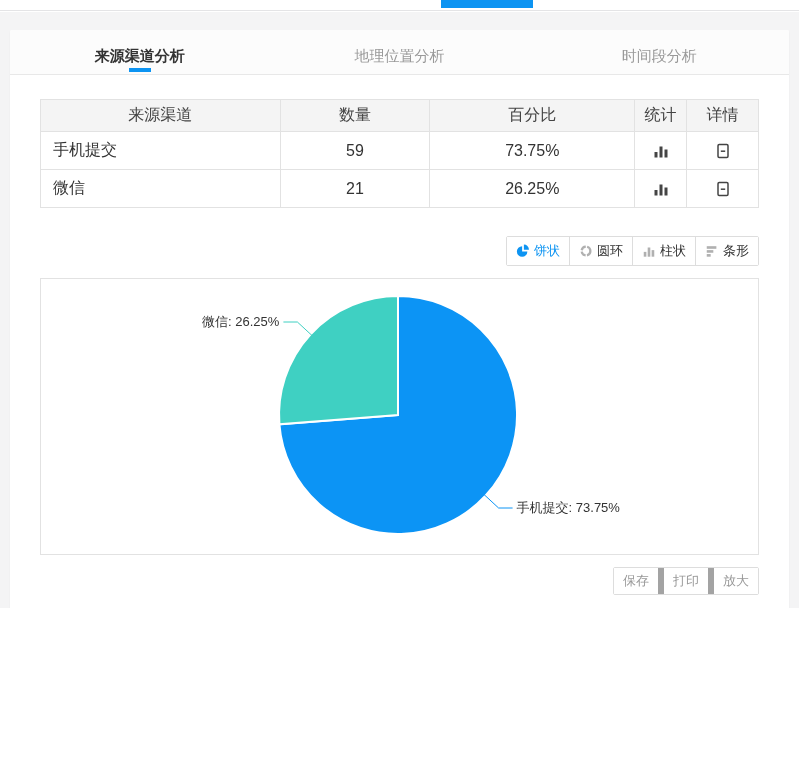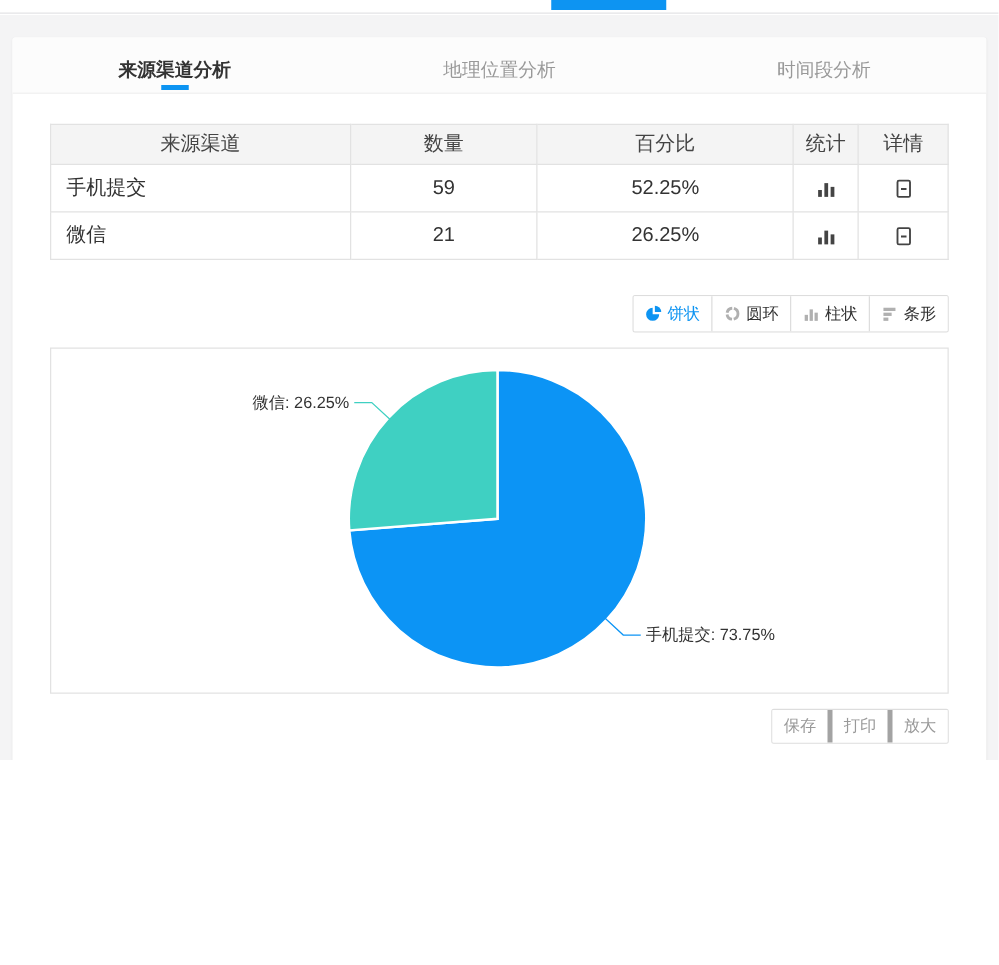--- a/index.html
+++ b/index.html
@@ -39,21 +39,21 @@
   .chart-type-btn:first-child { border-left:none; }
   .chart-type-btn .ct-icon { display:inline-flex; color:#b0b0b0; }
   .chart-type-btn.active { color:var(--accent,#0d94f2); }
   .chart-type-btn.active .ct-icon { color:var(--accent,#0d94f2); }
 
   .chart-box { margin-top:12px; width:719px; height:277px; border:1px solid #e2e2e2; background:#fff; position:relative; }
   .chart-box svg { display:block; }
 
   .footer-actions { display:flex; justify-content:flex-end; margin-top:12px; }
   .action-group { display:inline-flex; border:1px solid #ddd; border-radius:2px; background:#fff; }
-  .action-btn { padding:4px 9px; font-size:13px; color:#999; border-left:4px solid #a3a3a3; cursor:pointer; background:#fff; }
+  .action-btn { padding:4px 9px; font-size:13px; color:#999; border-left:6px solid #a3a3a3; cursor:pointer; background:#fff; }
   .action-btn:first-child { border-left:none; }
 </style>
 </head>
 <body>
 
 <div class="screen">
   <div class="browser-strip"></div>
   <div class="top-tab-indicator"></div>
   <div class="page-bg"></div>
 
@@ -90,21 +90,21 @@
             <th>数量</th>
             <th>百分比</th>
             <th>统计</th>
             <th>详情</th>
           </tr>
         </thead>
         <tbody>
           <tr>
             <td class="cell-channel">手机提交</td>
             <td>59</td>
-            <td>52.25%</td>
+            <td>73.75%</td>
             <td><span class="icon-btn">
                   <svg width="16" height="16" viewBox="0 0 16 16">
                     <rect x="1.5" y="9" width="3" height="5.5" fill="#444"></rect>
                     <rect x="6.5" y="3.5" width="3" height="11" fill="#444"></rect>
                     <rect x="11.5" y="6.5" width="3" height="8" fill="#444"></rect>
                   </svg>
                 </span></td>
             <td><span class="icon-btn">
                   <svg width="16" height="16" viewBox="0 0 16 16">
                     <rect x="3" y="1.5" width="10" height="13" rx="1.2" fill="none" stroke="#444" stroke-width="1.5"></rect>

